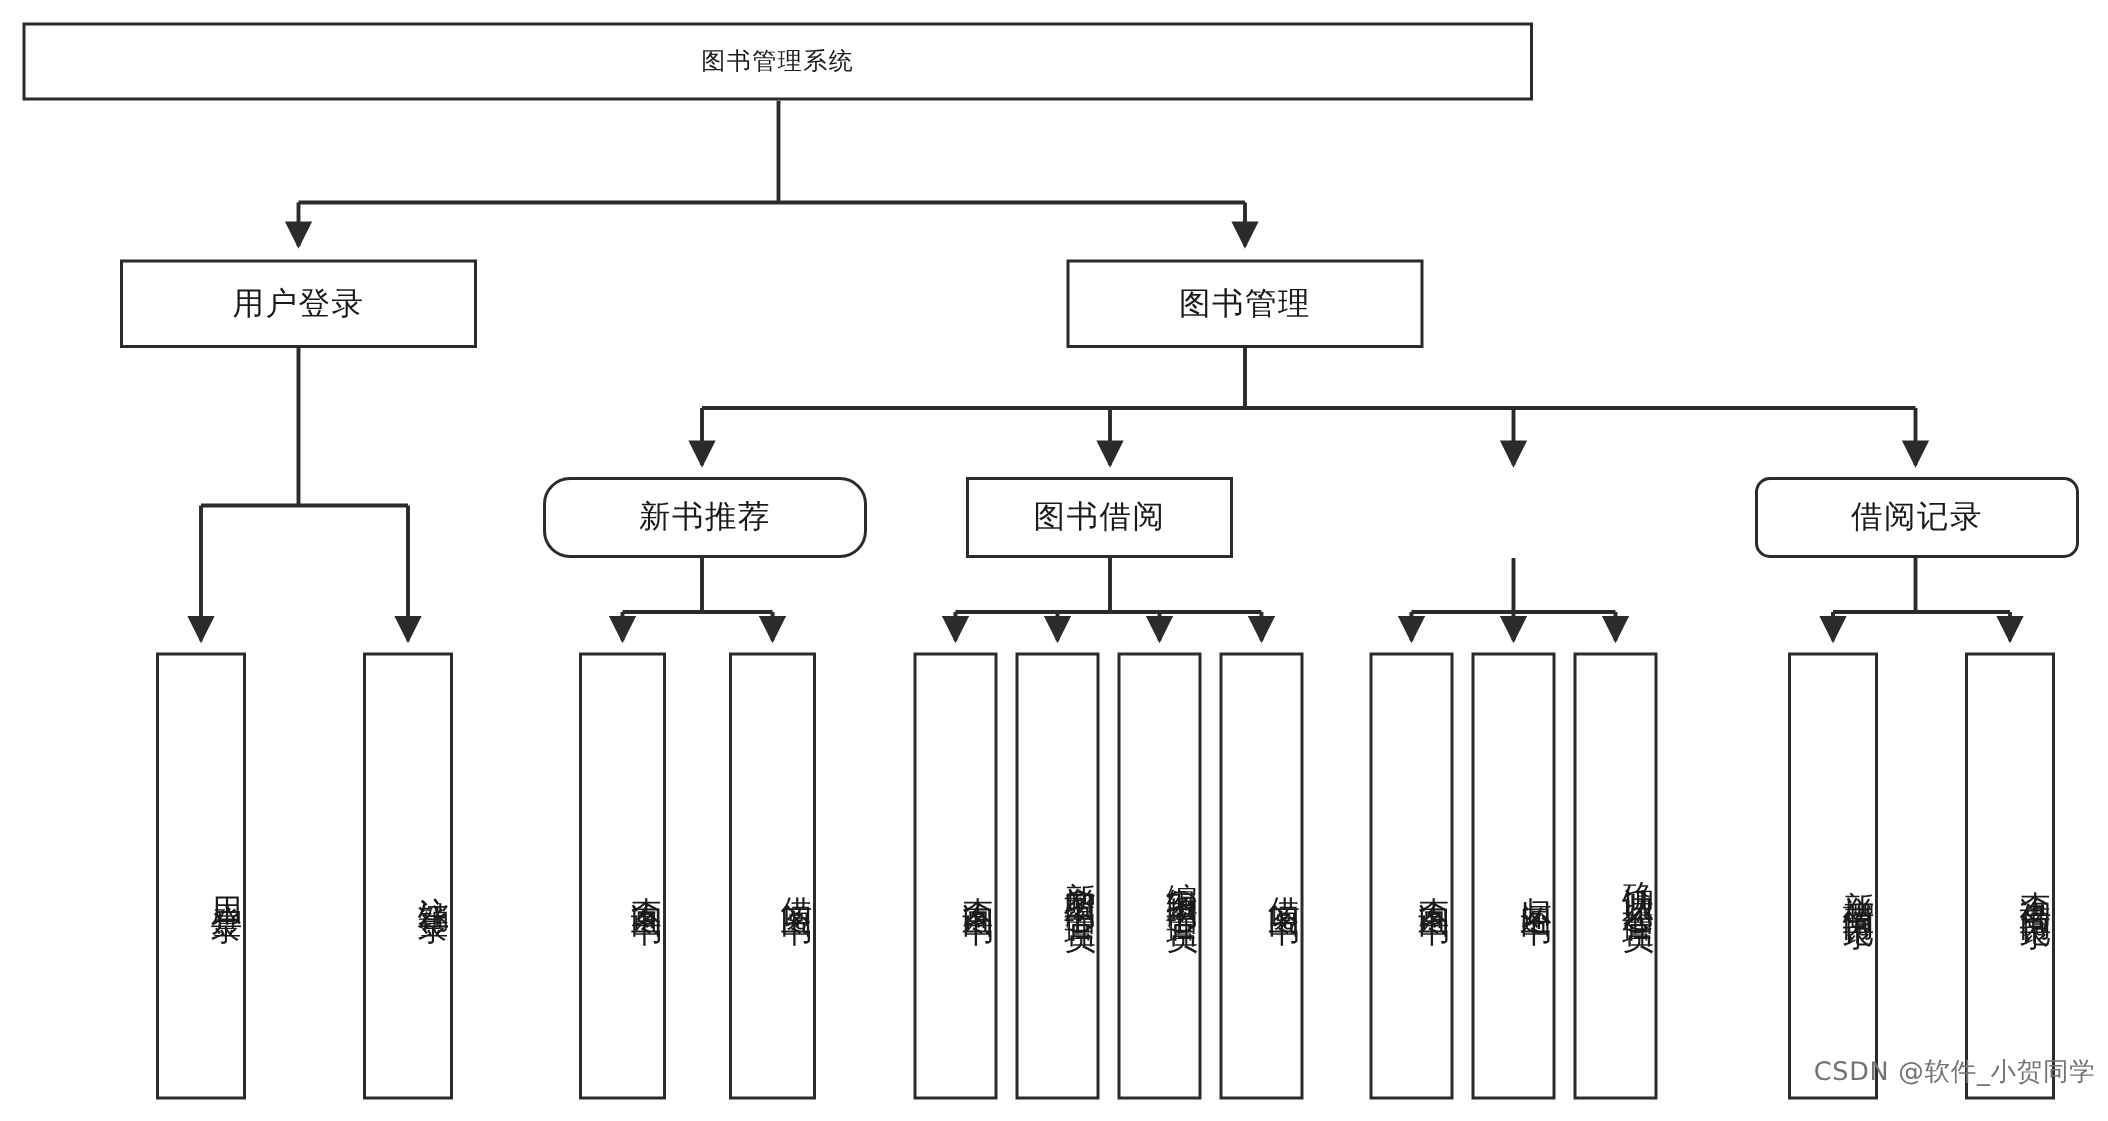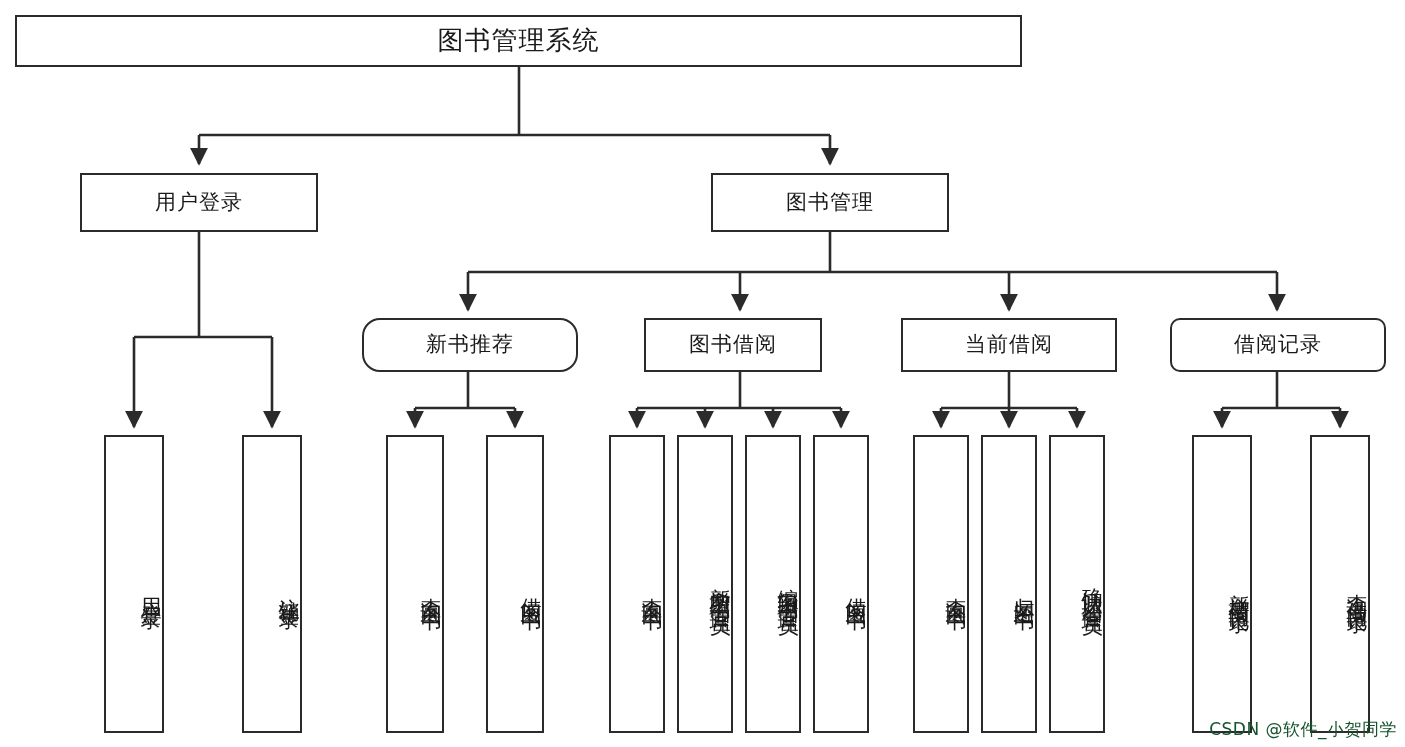--- a/index.html
+++ b/index.html
@@ -37,43 +37,43 @@
     color: #1a1a1a;
     text-align: center;
     z-index: 2;
   }
   .node.h {
     font-size: 21px;
     letter-spacing: 1px;
     line-height: 1.2;
   }
   .node.root {
-    font-size: 26px;
+    font-size: 16px;
   }
   .node.v {
     font-size: 21px;
     writing-mode: vertical-rl;
     text-orientation: upright;
     letter-spacing: 4px;
     align-items: flex-start;
     justify-content: center;
     padding-top: 10px;
     line-height: 1.05;
   }
   .node.v span {
     writing-mode: vertical-rl;
     text-orientation: upright;
     display: block;
   }
   .watermark {
     position: absolute;
     right: 8px;
-    bottom: 6px;
+    bottom: 21px;
     font-size: 17px;
-    color: #14532d;
+    color: #737373;
     letter-spacing: 0.5px;
     z-index: 3;
     white-space: nowrap;
   }
 </style>
 </head>
 <body>
 
 <div id="canvas">
 
@@ -137,23 +137,20 @@
   <div class="node h" style="left:711px; top:173px; width:238px; height:59px;">
     <span>图书管理</span>
   </div>
 
   <div class="node h" style="left:362px; top:318px; width:216px; height:54px;border-radius:18px;">
     <span>新书推荐</span>
   </div>
   <div class="node h" style="left:633px; top:318px; width:178px; height:54px;margin-left:11px;">
     <span>图书借阅</span>
   </div>
-  <div class="node h" style="left:901px; top:318px; width:216px; height:54px;">
-    <span>当前借阅</span>
-  </div>
   <div class="node h" style="left:1170px; top:318px; width:216px; height:54px;border-radius:10px;">
     <span>借阅记录</span>
   </div>
 
   <div class="node v" style="left:104px; top:435px; width:60px; height:298px;">
     <span>用户登录</span>
   </div>
   <div class="node v" style="left:242px; top:435px; width:60px; height:298px;">
     <span>注销登录</span>
   </div>

